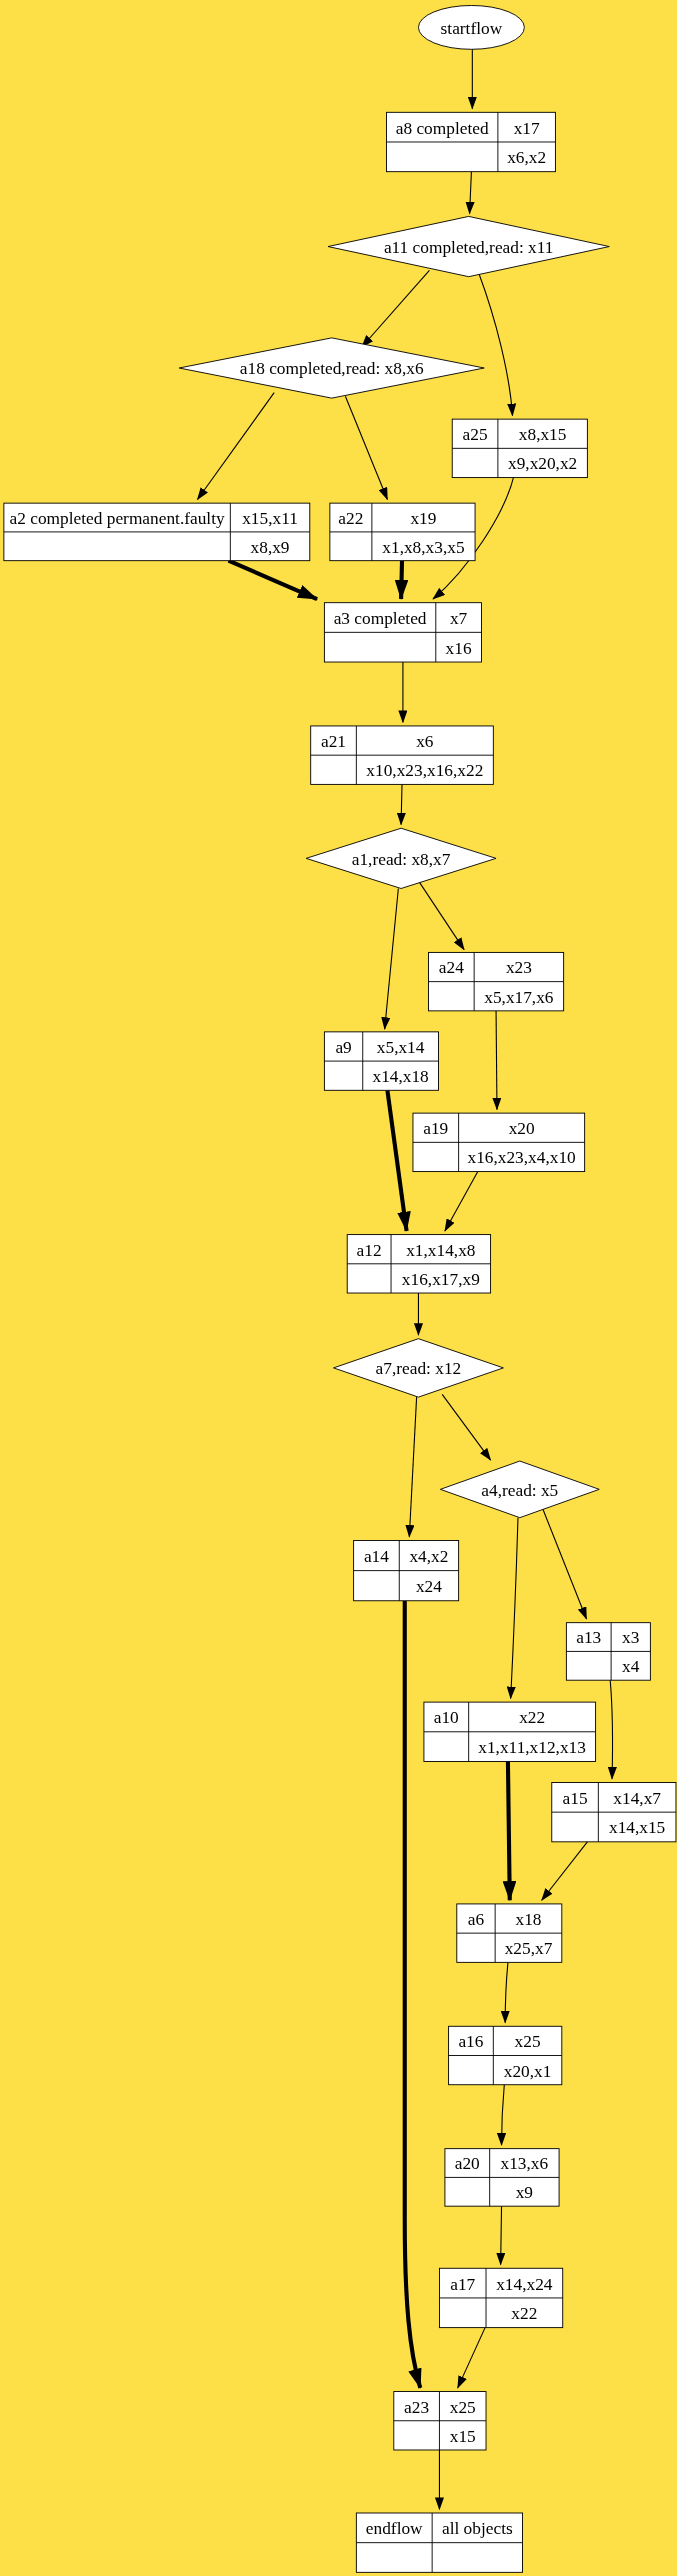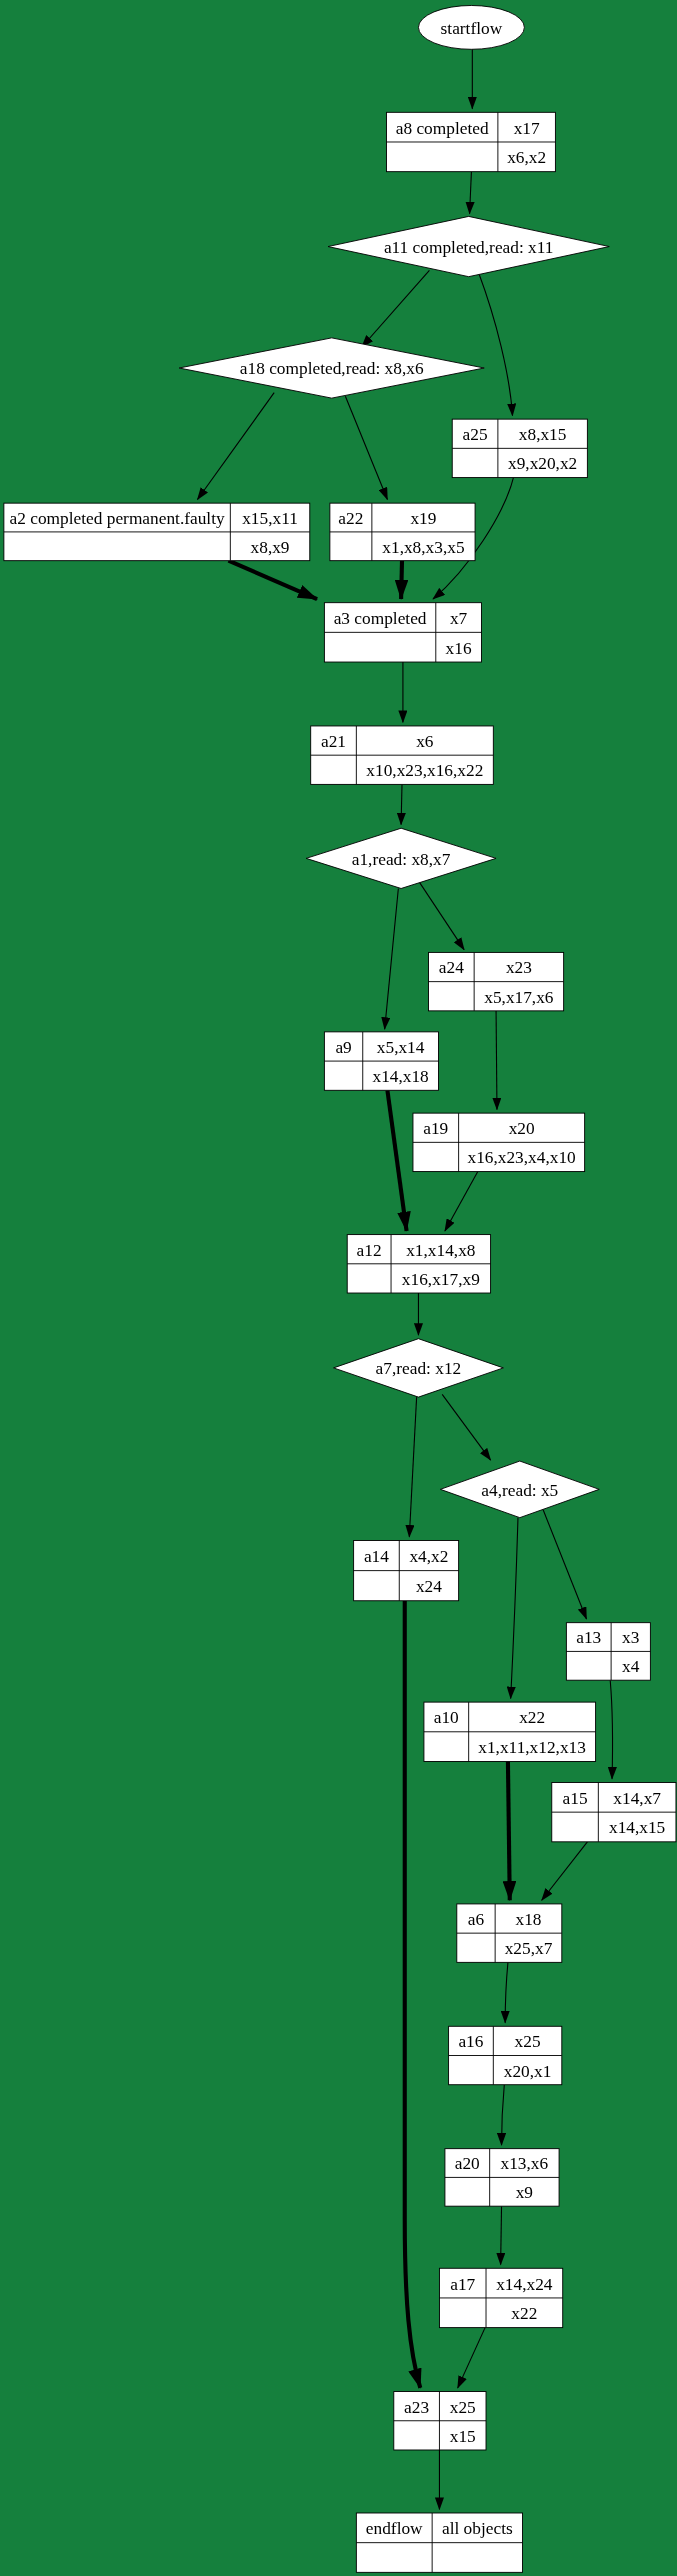--- a/index.html
+++ b/index.html
@@ -1,20 +1,20 @@
 <!DOCTYPE html>
 <html style="font-size:14.6px"><head>
 <meta charset="utf-8">
 <style>
   html, body { margin: 0; padding: 0; background: #ffffff; }
   .canvas {
     position: relative;
     width: 678px;
     height: 2576px;
-    background: #15803d;
+    background: #fde047;
     overflow: hidden;
   }
   svg text {
     font-family: "Liberation Serif", "DejaVu Serif", serif;
     font-size: 19px;
     fill: #000000;
   }
 </style>
 </head>
 <body>

